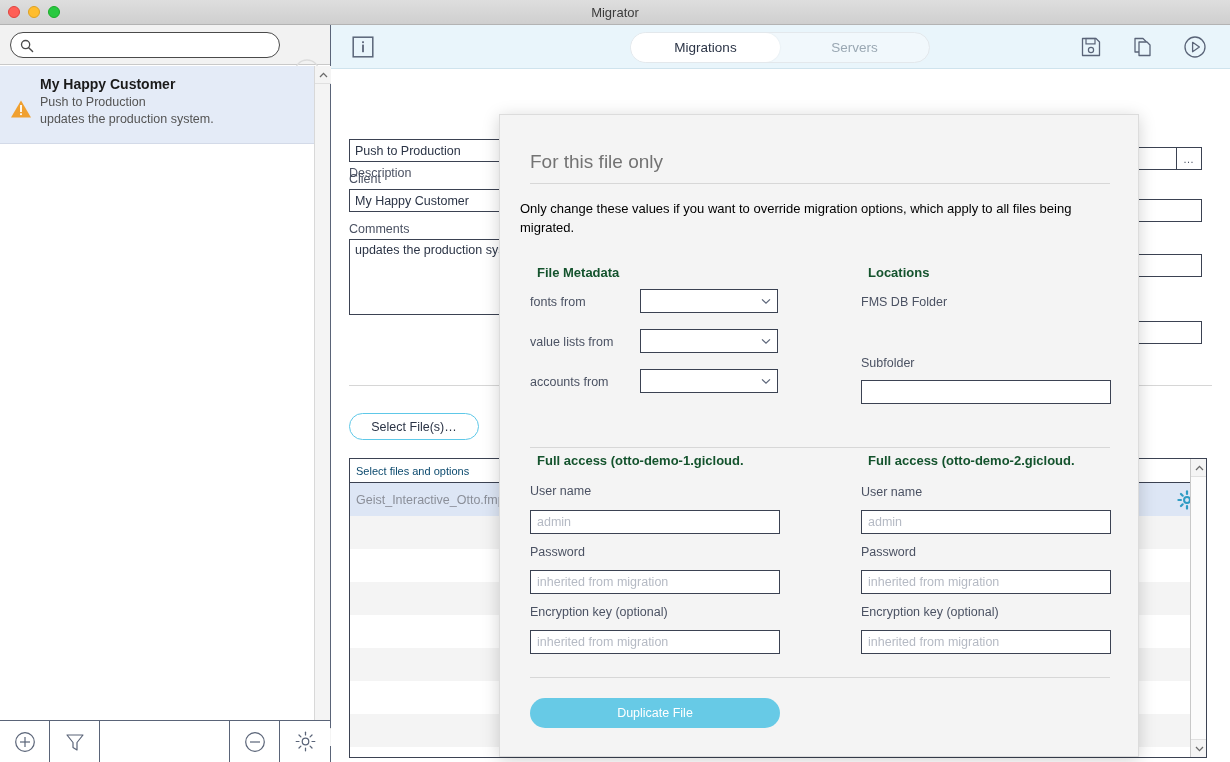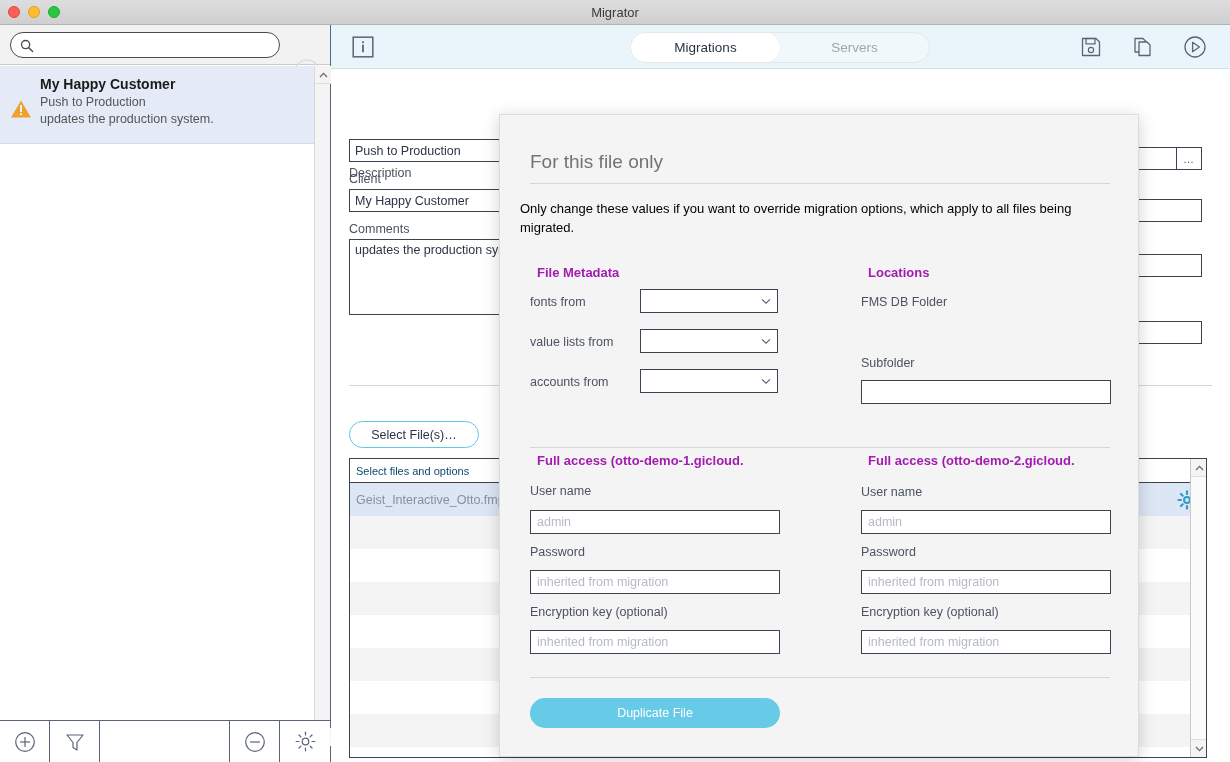--- a/index.html
+++ b/index.html
@@ -208,21 +208,21 @@
   }
   .m-rule {
     position: absolute; left: 30px; top: 68px; width: 580px; height: 1px;
     background: #d7d7d7;
   }
   .m-desc {
     position: absolute; left: 20px; top: 84px; width: 570px;
     font-size: 13px; color: #000000; line-height: 19px;
   }
   .m-sec {
-    position: absolute; font-size: 13px; font-weight: bold; color: #a21caf; padding-left: 7px;
+    position: absolute; font-size: 13px; font-weight: bold; color: #14532d; padding-left: 7px;
   }
   .m-lbl { position: absolute; font-size: 12.5px; color: #4b5263; }
   .m-sel {
     position: absolute; border: 1px solid #3b4252; background: #fff;
     font-size: 12.5px; color: #4b5263;
     display: flex; align-items: center; padding: 0 6px;
   }
   .m-sel .ph { color: #a9afba; }
   .m-sel .chev { margin-left: auto; }
   .m-inp {
@@ -403,21 +403,21 @@
       </div>
 
       <input class="fld-box" style="left: 619px; top: 78px; width: 230px; height: 23px;" type="text">
       <div class="ellipsis-btn" style="left:845px; top:78px; width:26px; height:23px;">…</div>
       <input class="fld-box" style="left: 619px; top: 130px; width: 252px; height: 23px;" type="text">
       <input class="fld-box" style="left: 619px; top: 185px; width: 252px; height: 23px;" type="text">
       <input class="fld-box" style="left: 619px; top: 252px; width: 252px; height: 23px;" type="text">
 
       <div class="divider-h" style="top:316px;"></div>
 
-      <div class="pill-btn" style="left:18px; top:352px; width:130px; height:27px;">Select File(s)…</div>
+      <div class="pill-btn" style="left:18px; top:344px; width:130px; height:27px;">Select File(s)…</div>
 
       <div class="files-table">
         <div class="ft-head">
           <div class="ft-head-cell">Select files and options</div>
         </div>
         <div class="ft-row sel">
           <div class="ft-cell">Geist_Interactive_Otto.fmp12</div>
           <div class="gear-cell">
             <svg width="22" height="22" viewBox="0 0 24 24">
               <circle cx="12" cy="12" r="3.2" fill="none" stroke="#2e9cc4" stroke-width="2.2"></circle>

